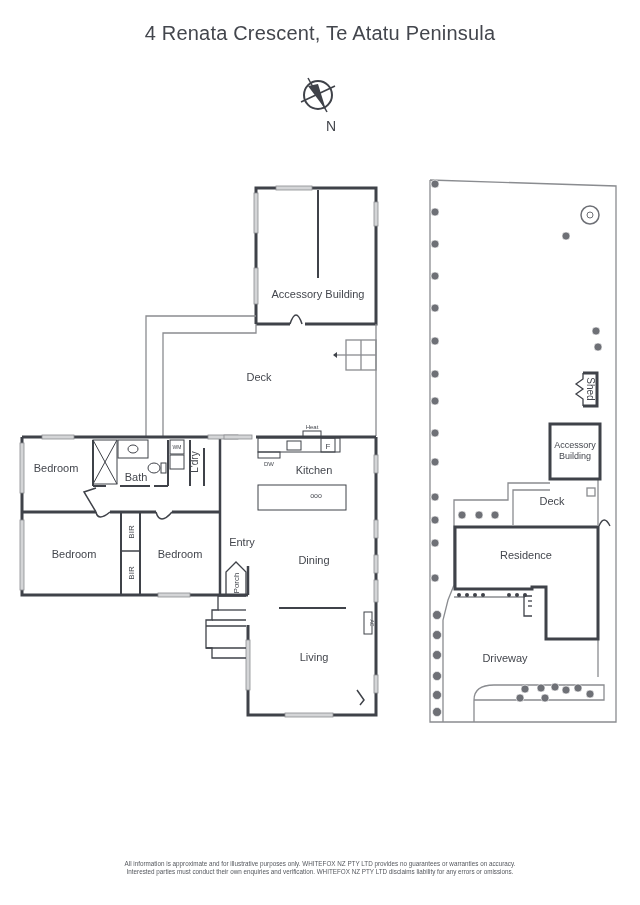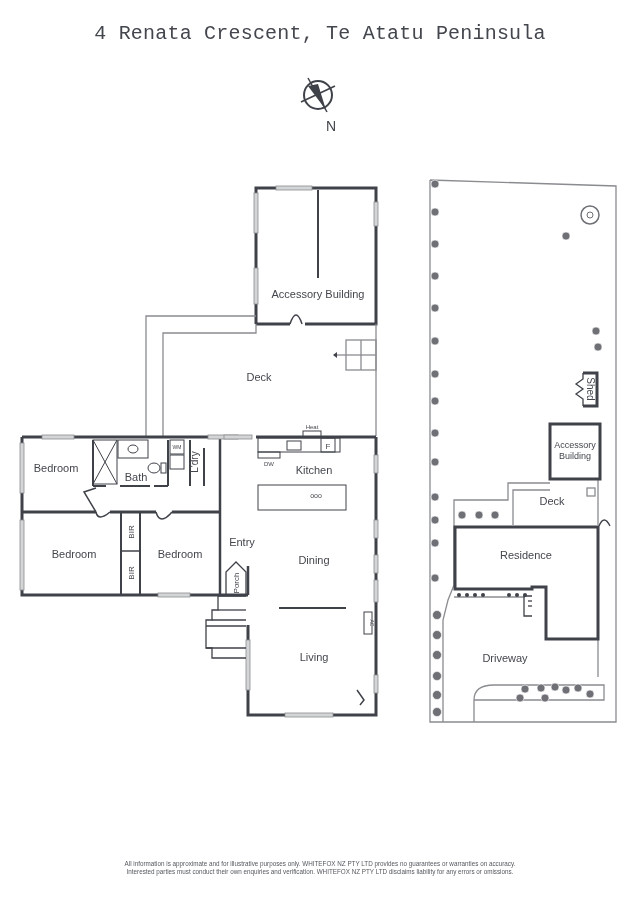--- a/index.html
+++ b/index.html
@@ -1,17 +1,17 @@
 <!DOCTYPE html>
 <html><head>
 <meta charset="utf-8">
 <style>
   html,body{margin:0;padding:0;background:#ffffff;}
   body{width:640px;height:905px;position:relative;overflow:hidden;font-family:"Liberation Sans",sans-serif;color:#3f4249;}
-  .title{position:absolute;left:0;top:22px;width:640px;text-align:center;font-size:20px;letter-spacing:0.2px;color:#43464d;font-family:Liberation Mono, monospace;}
+  .title{position:absolute;left:0;top:22px;width:640px;text-align:center;font-size:20px;letter-spacing:0.2px;color:#43464d;}
   .disclaimer{position:absolute;left:0;top:860px;width:640px;text-align:center;font-size:6.3px;line-height:8px;color:#55585e;}
   svg{position:absolute;left:0;top:0;}
   .lbl{font-family:"Liberation Sans",sans-serif;fill:#43464d;}
 </style>
 </head>
 <body>
 
 <div class="title">4 Renata Crescent, Te Atatu Peninsula</div>
 
 <svg width="640" height="905" viewBox="0 0 640 905">

